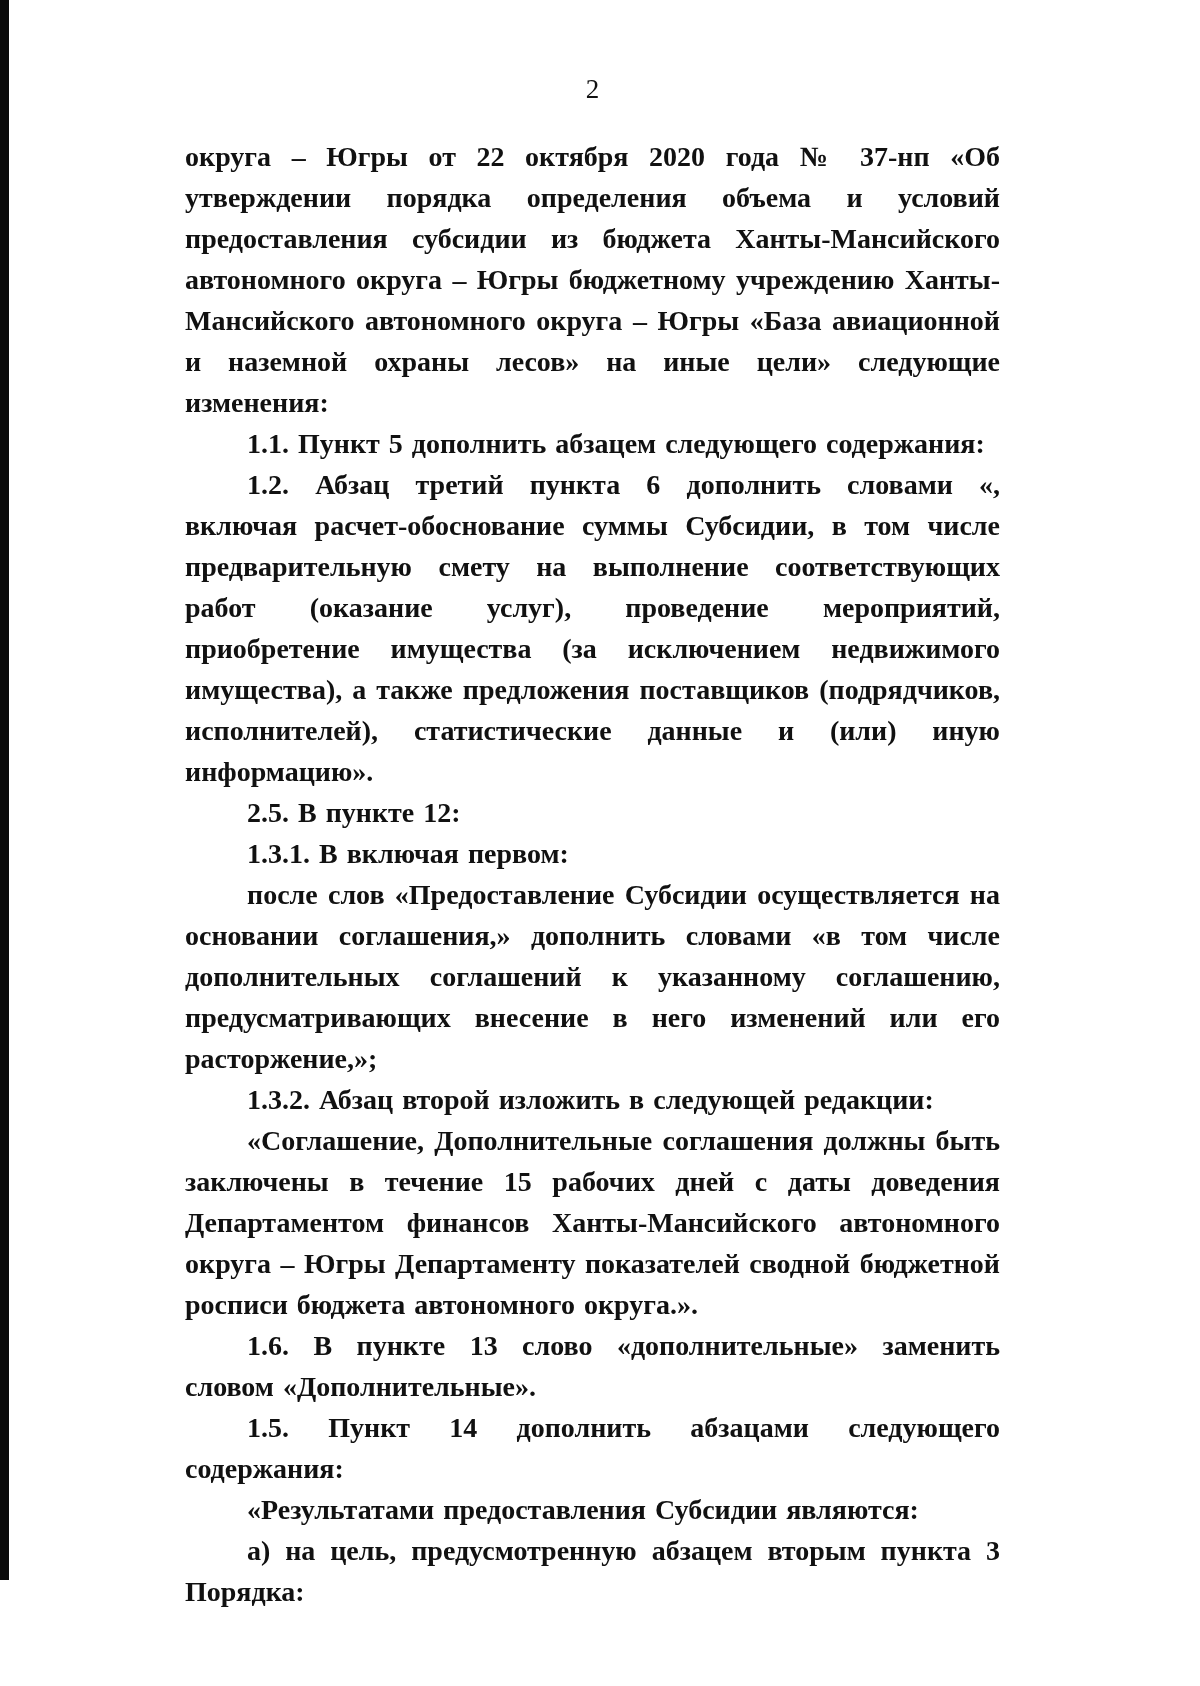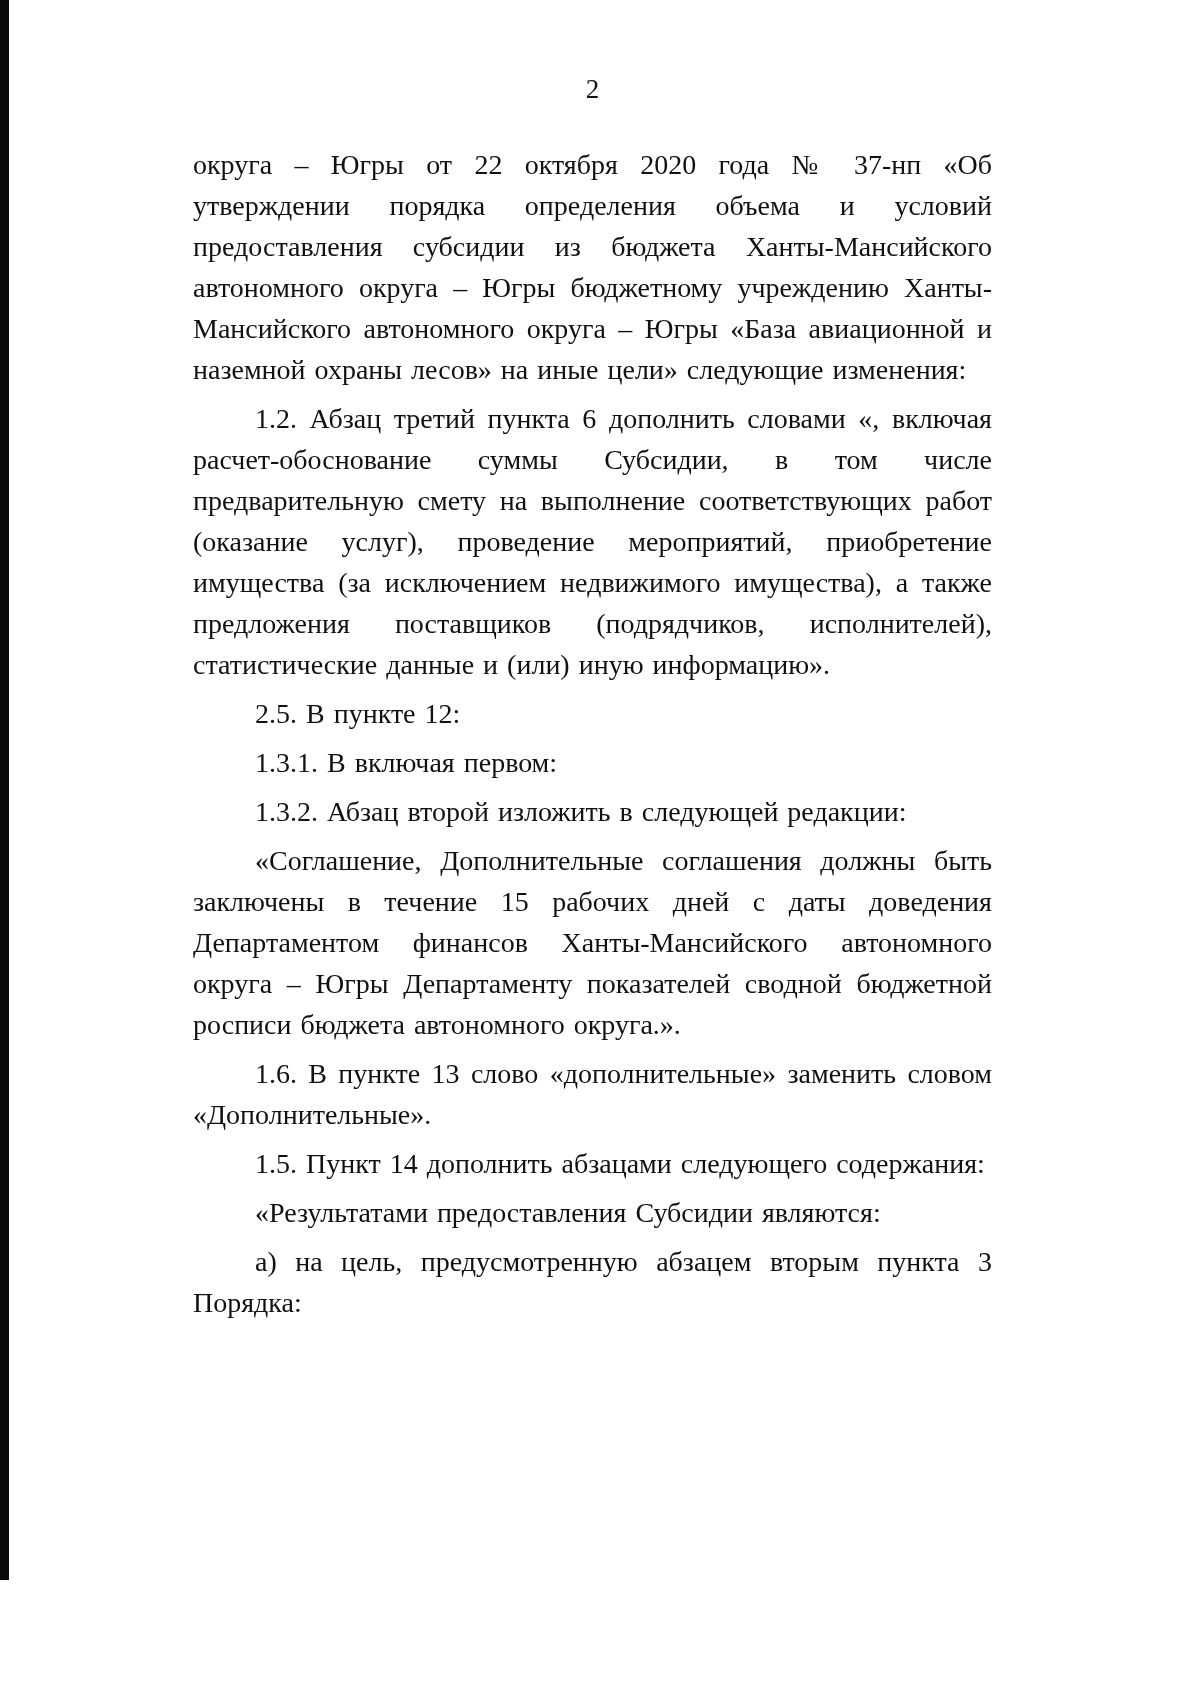--- a/index.html
+++ b/index.html
@@ -37,39 +37,42 @@
     left: 185px;
     top: 136px;
     width: 815px;
     font-size: 28px;
     line-height: 41px;
     text-align: justify;
     text-align-last: left;
     word-spacing: 2px;
   }
   .content p {
-    margin: 8px;
+    margin: 0;
     padding: 0;
+    font-weight: bold;
   }
   .content p.indent {
     text-indent: 62px;
   }
 </style>
 </head>
 <body>
 
 <div class="scan-edge"></div>
 
 <div class="page-number">2</div>
 
 <div class="content">
   <p class="para">округа – Югры от 22 октября 2020 года № 37-нп «Об утверждении порядка определения объема и условий предоставления субсидии из бюджета Ханты-Мансийского автономного округа – Югры бюджетному учреждению Ханты-Мансийского автономного округа – Югры «База авиационной и наземной охраны лесов» на иные цели» следующие изменения:</p>
+  <p class="para indent">1.1. Пункт 5 дополнить абзацем следующего содержания:</p>
   <p class="para indent">1.2. Абзац третий пункта 6 дополнить словами «, включая расчет-обоснование суммы Субсидии, в том числе предварительную смету на выполнение соответствующих работ (оказание услуг), проведение мероприятий, приобретение имущества (за исключением недвижимого имущества), а также предложения поставщиков (подрядчиков, исполнителей), статистические данные и (или) иную информацию».</p>
   <p class="para indent">2.5. В пункте 12:</p>
   <p class="para indent">1.3.1. В включая первом:</p>
+  <p class="para indent">после слов «Предоставление Субсидии осуществляется на основании соглашения,» дополнить словами «в том числе дополнительных соглашений к указанному соглашению, предусматривающих внесение в него изменений или его расторжение,»;</p>
   <p class="para indent">1.3.2. Абзац второй изложить в следующей редакции:</p>
   <p class="para indent">«Соглашение, Дополнительные соглашения должны быть заключены в течение 15 рабочих дней с даты доведения Департаментом финансов Ханты-Мансийского автономного округа – Югры Департаменту показателей сводной бюджетной росписи бюджета автономного округа.».</p>
   <p class="para indent">1.6. В пункте 13 слово «дополнительные» заменить словом «Дополнительные».</p>
   <p class="para indent">1.5. Пункт 14 дополнить абзацами следующего содержания:</p>
   <p class="para indent">«Результатами предоставления Субсидии являются:</p>
   <p class="para indent">а) на цель, предусмотренную абзацем вторым пункта 3 Порядка:</p>
 
 </div>
 
 </body></html>

